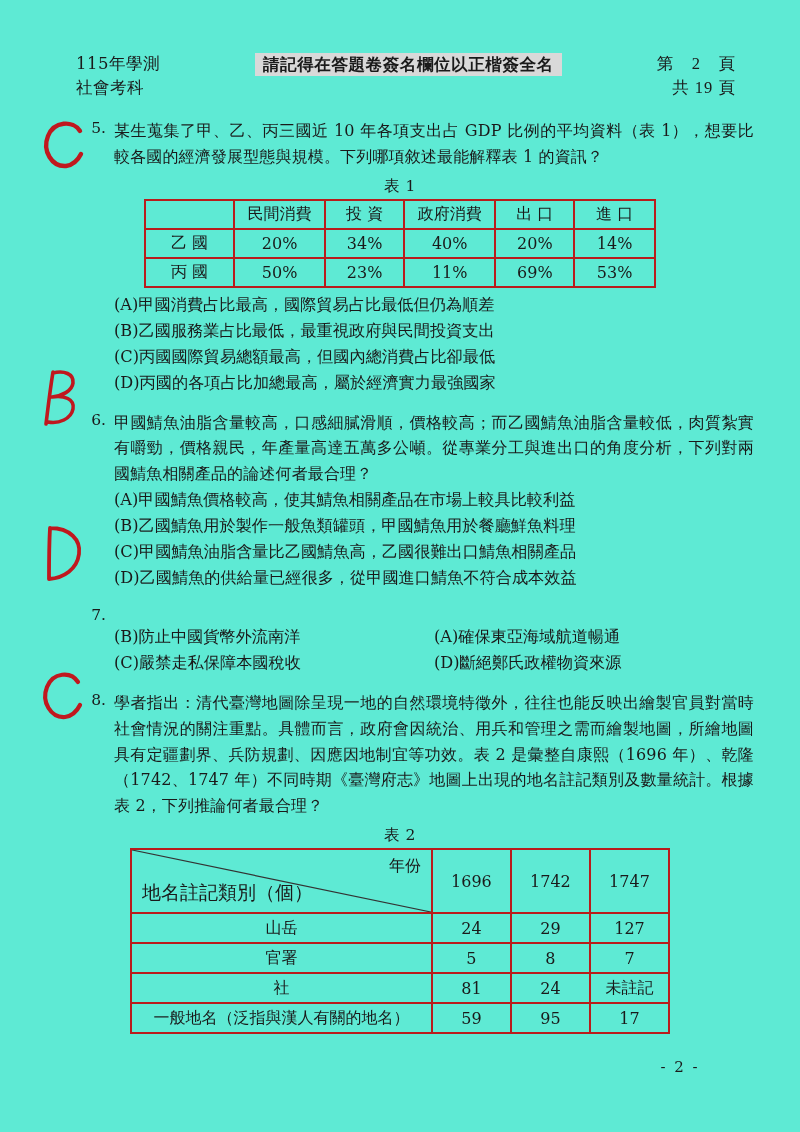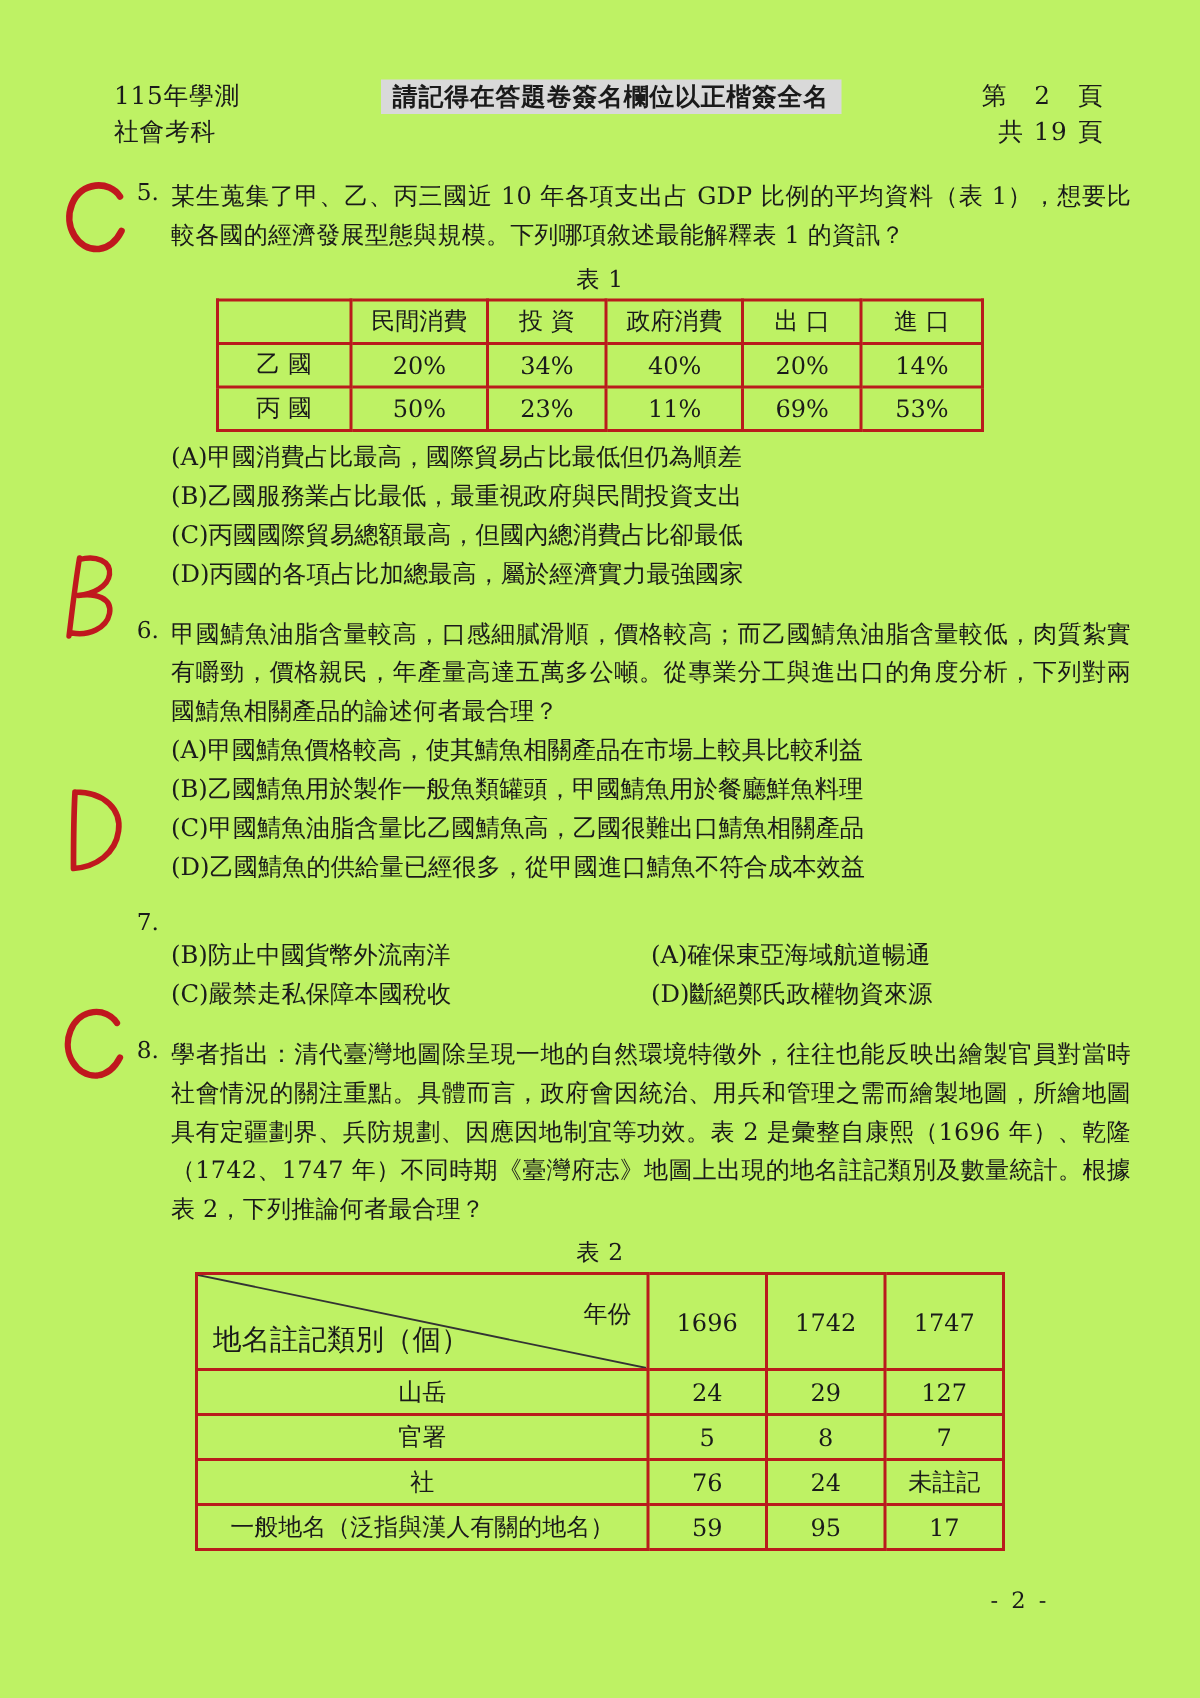--- a/index.html
+++ b/index.html
@@ -13,21 +13,21 @@
     position: relative;
     font-family: "DejaVu Serif", "Liberation Serif", serif;
     color: #1a1a1a;
     overflow: hidden;
   }
   .page {
     position: absolute;
     left: 0; top: 0;
     width: 800px;
     height: 1132px;
-    background: #bef264;
+    background: #5eead4;
   }
 
   
   .header {
     position: absolute;
     left: 76px;
     top: 52px;
     width: 660px;
     display: flex;
     justify-content: space-between;
@@ -48,20 +48,21 @@
     font-weight: bold;
     letter-spacing: 0.6px;
     padding: 2px 8px;
     white-space: nowrap;
   }
   .hdr-right {
     font-size: 16.5px;
     line-height: 1.45;
     white-space: nowrap;
     text-align: right;
+    font-family: Liberation Serif, serif;
   }
   .hdr-right div { letter-spacing: 1px; }
 
   
   .content {
     position: absolute;
     left: 0;
     top: 118px;
     width: 800px;
   }
@@ -158,21 +159,21 @@
   }
   .corner .diag {
     position: absolute;
     left: 0; top: 0;
     width: 100%;
     height: 100%;
   }
   .corner .tr-txt {
     position: absolute;
     right: 10px;
-    top: 16px;
+    top: 6px;
     font-size: 16px;
   }
   .corner .bl-txt {
     position: absolute;
     left: 10px;
     bottom: 6px;
     font-size: 19px;
   }
 
   
@@ -326,21 +327,21 @@
             <td>127</td>
           </tr>
           <tr>
             <td>官署</td>
             <td>5</td>
             <td>8</td>
             <td>7</td>
           </tr>
           <tr>
             <td>社</td>
-            <td>76</td>
+            <td>81</td>
             <td>24</td>
             <td>未註記</td>
           </tr>
           <tr>
             <td>一般地名（泛指與漢人有關的地名）</td>
             <td>59</td>
             <td>95</td>
             <td>17</td>
           </tr>
 

